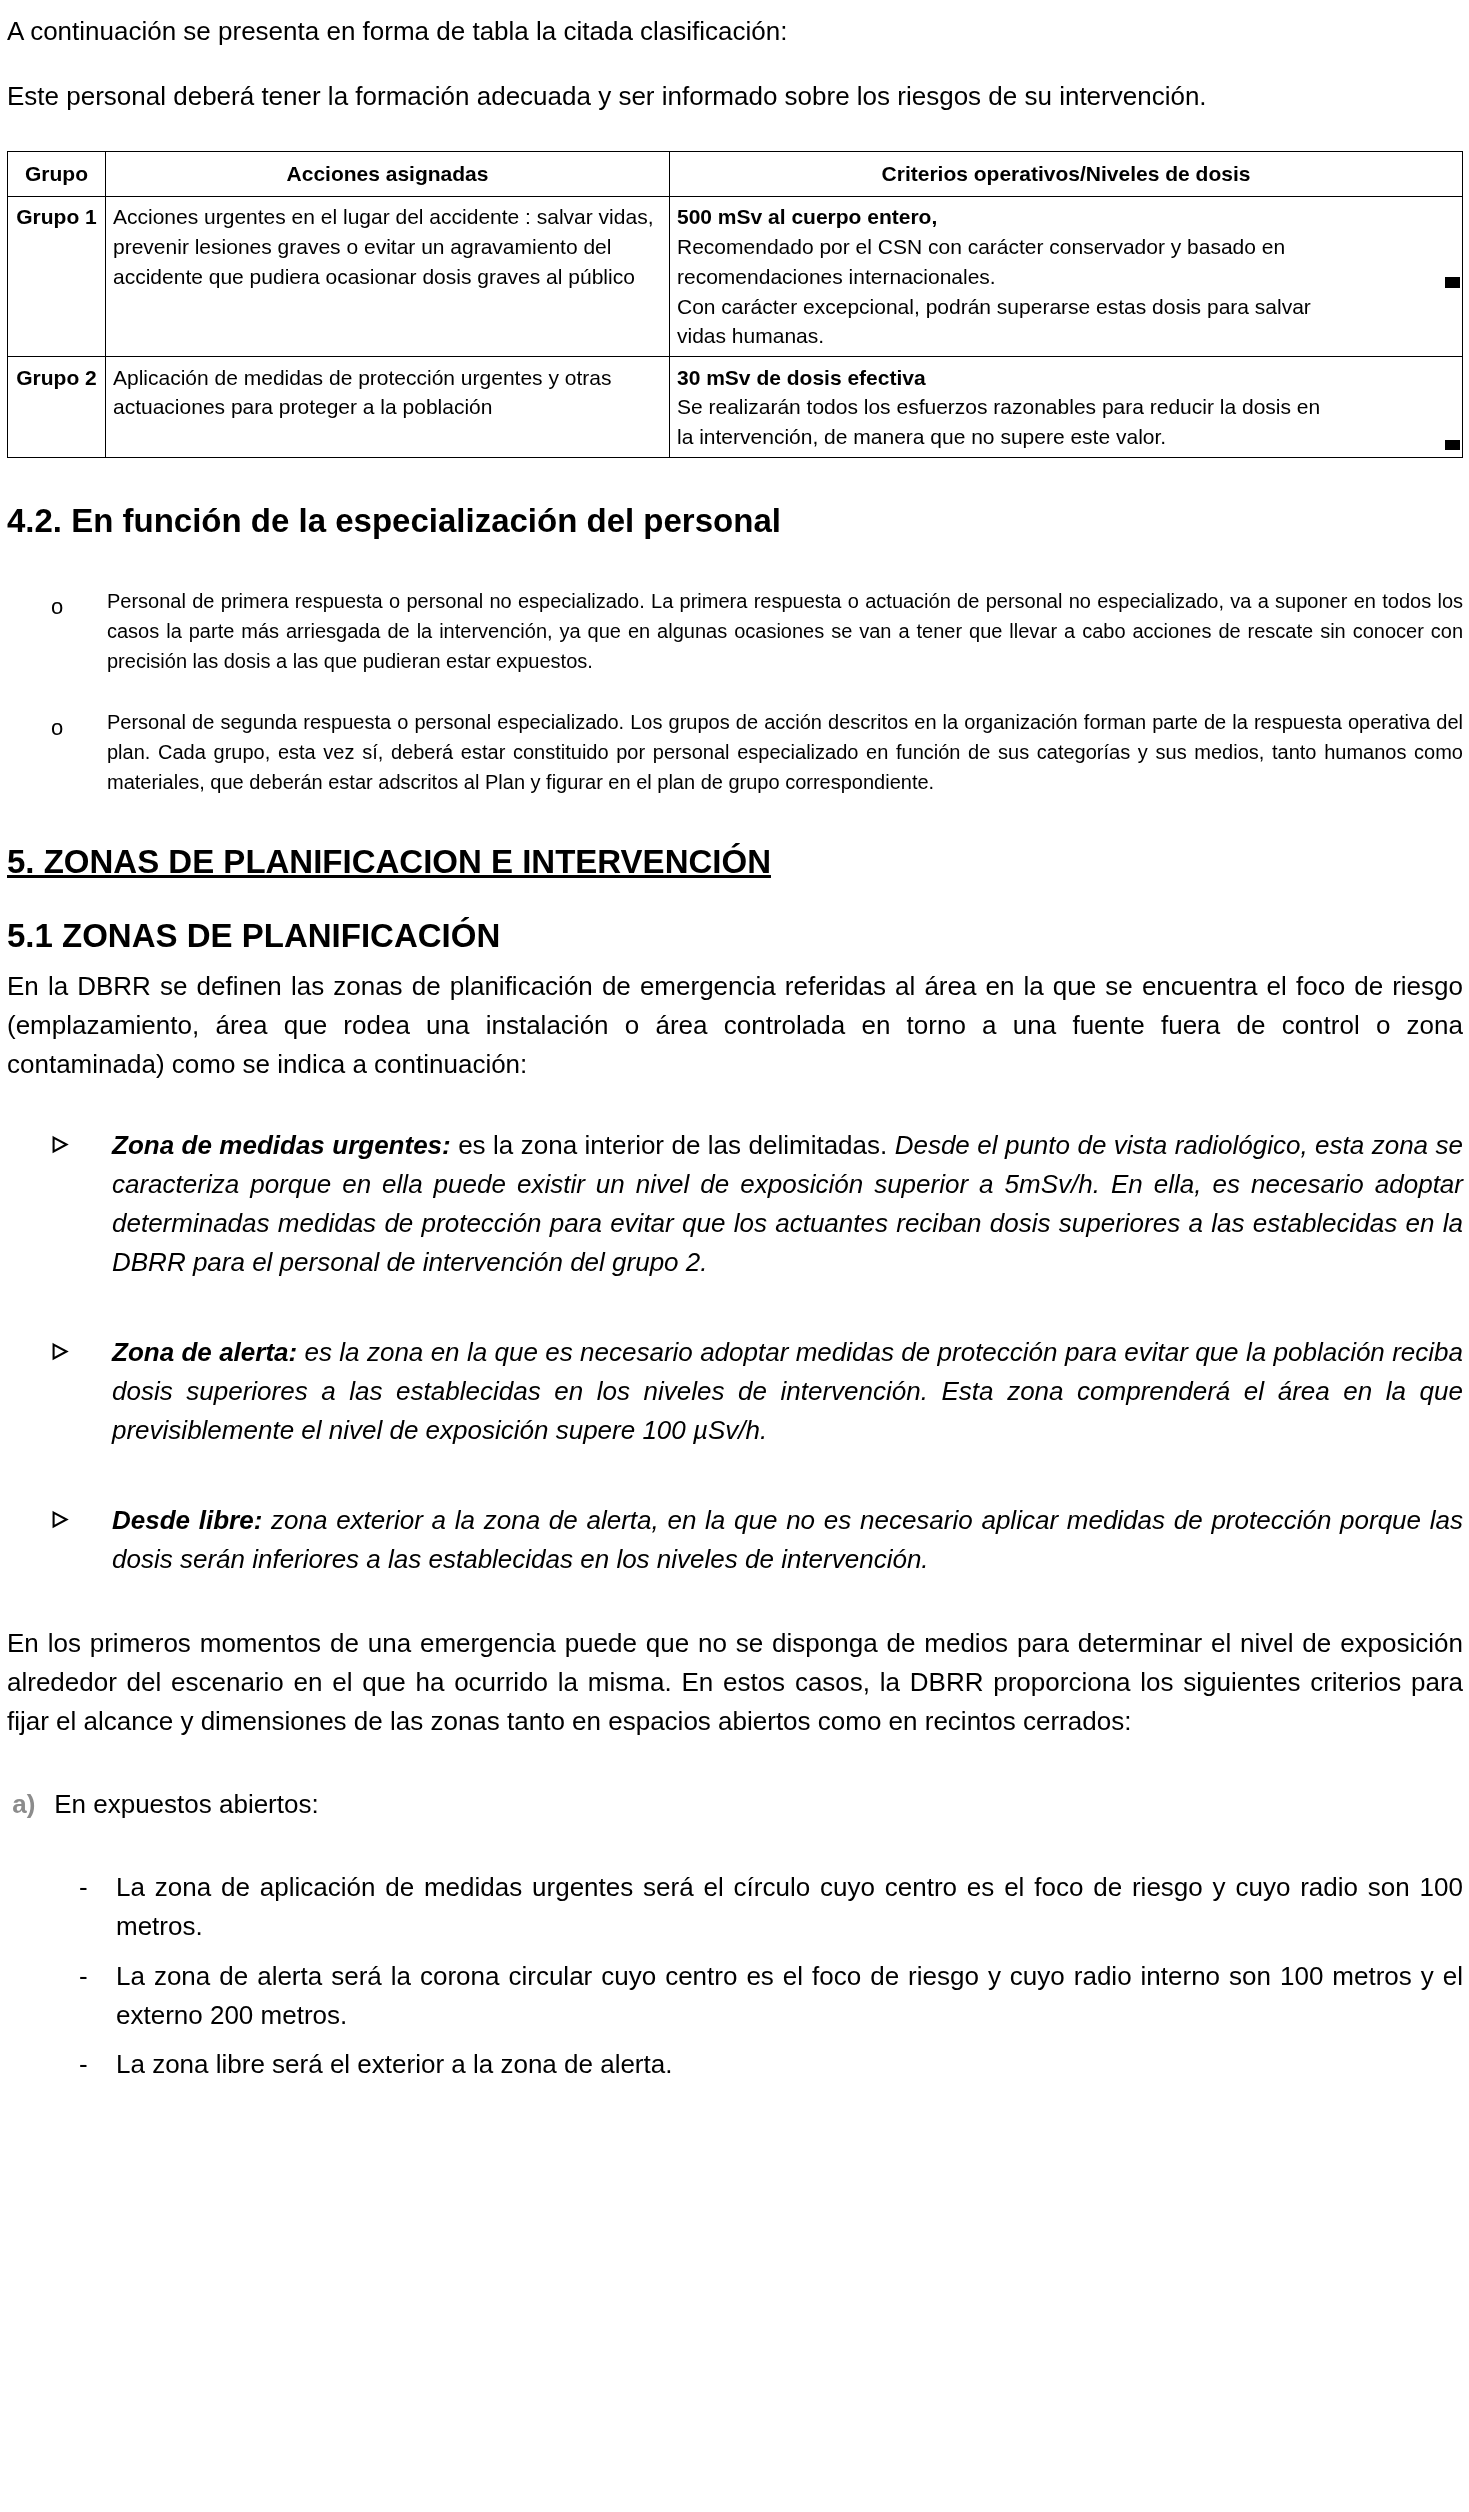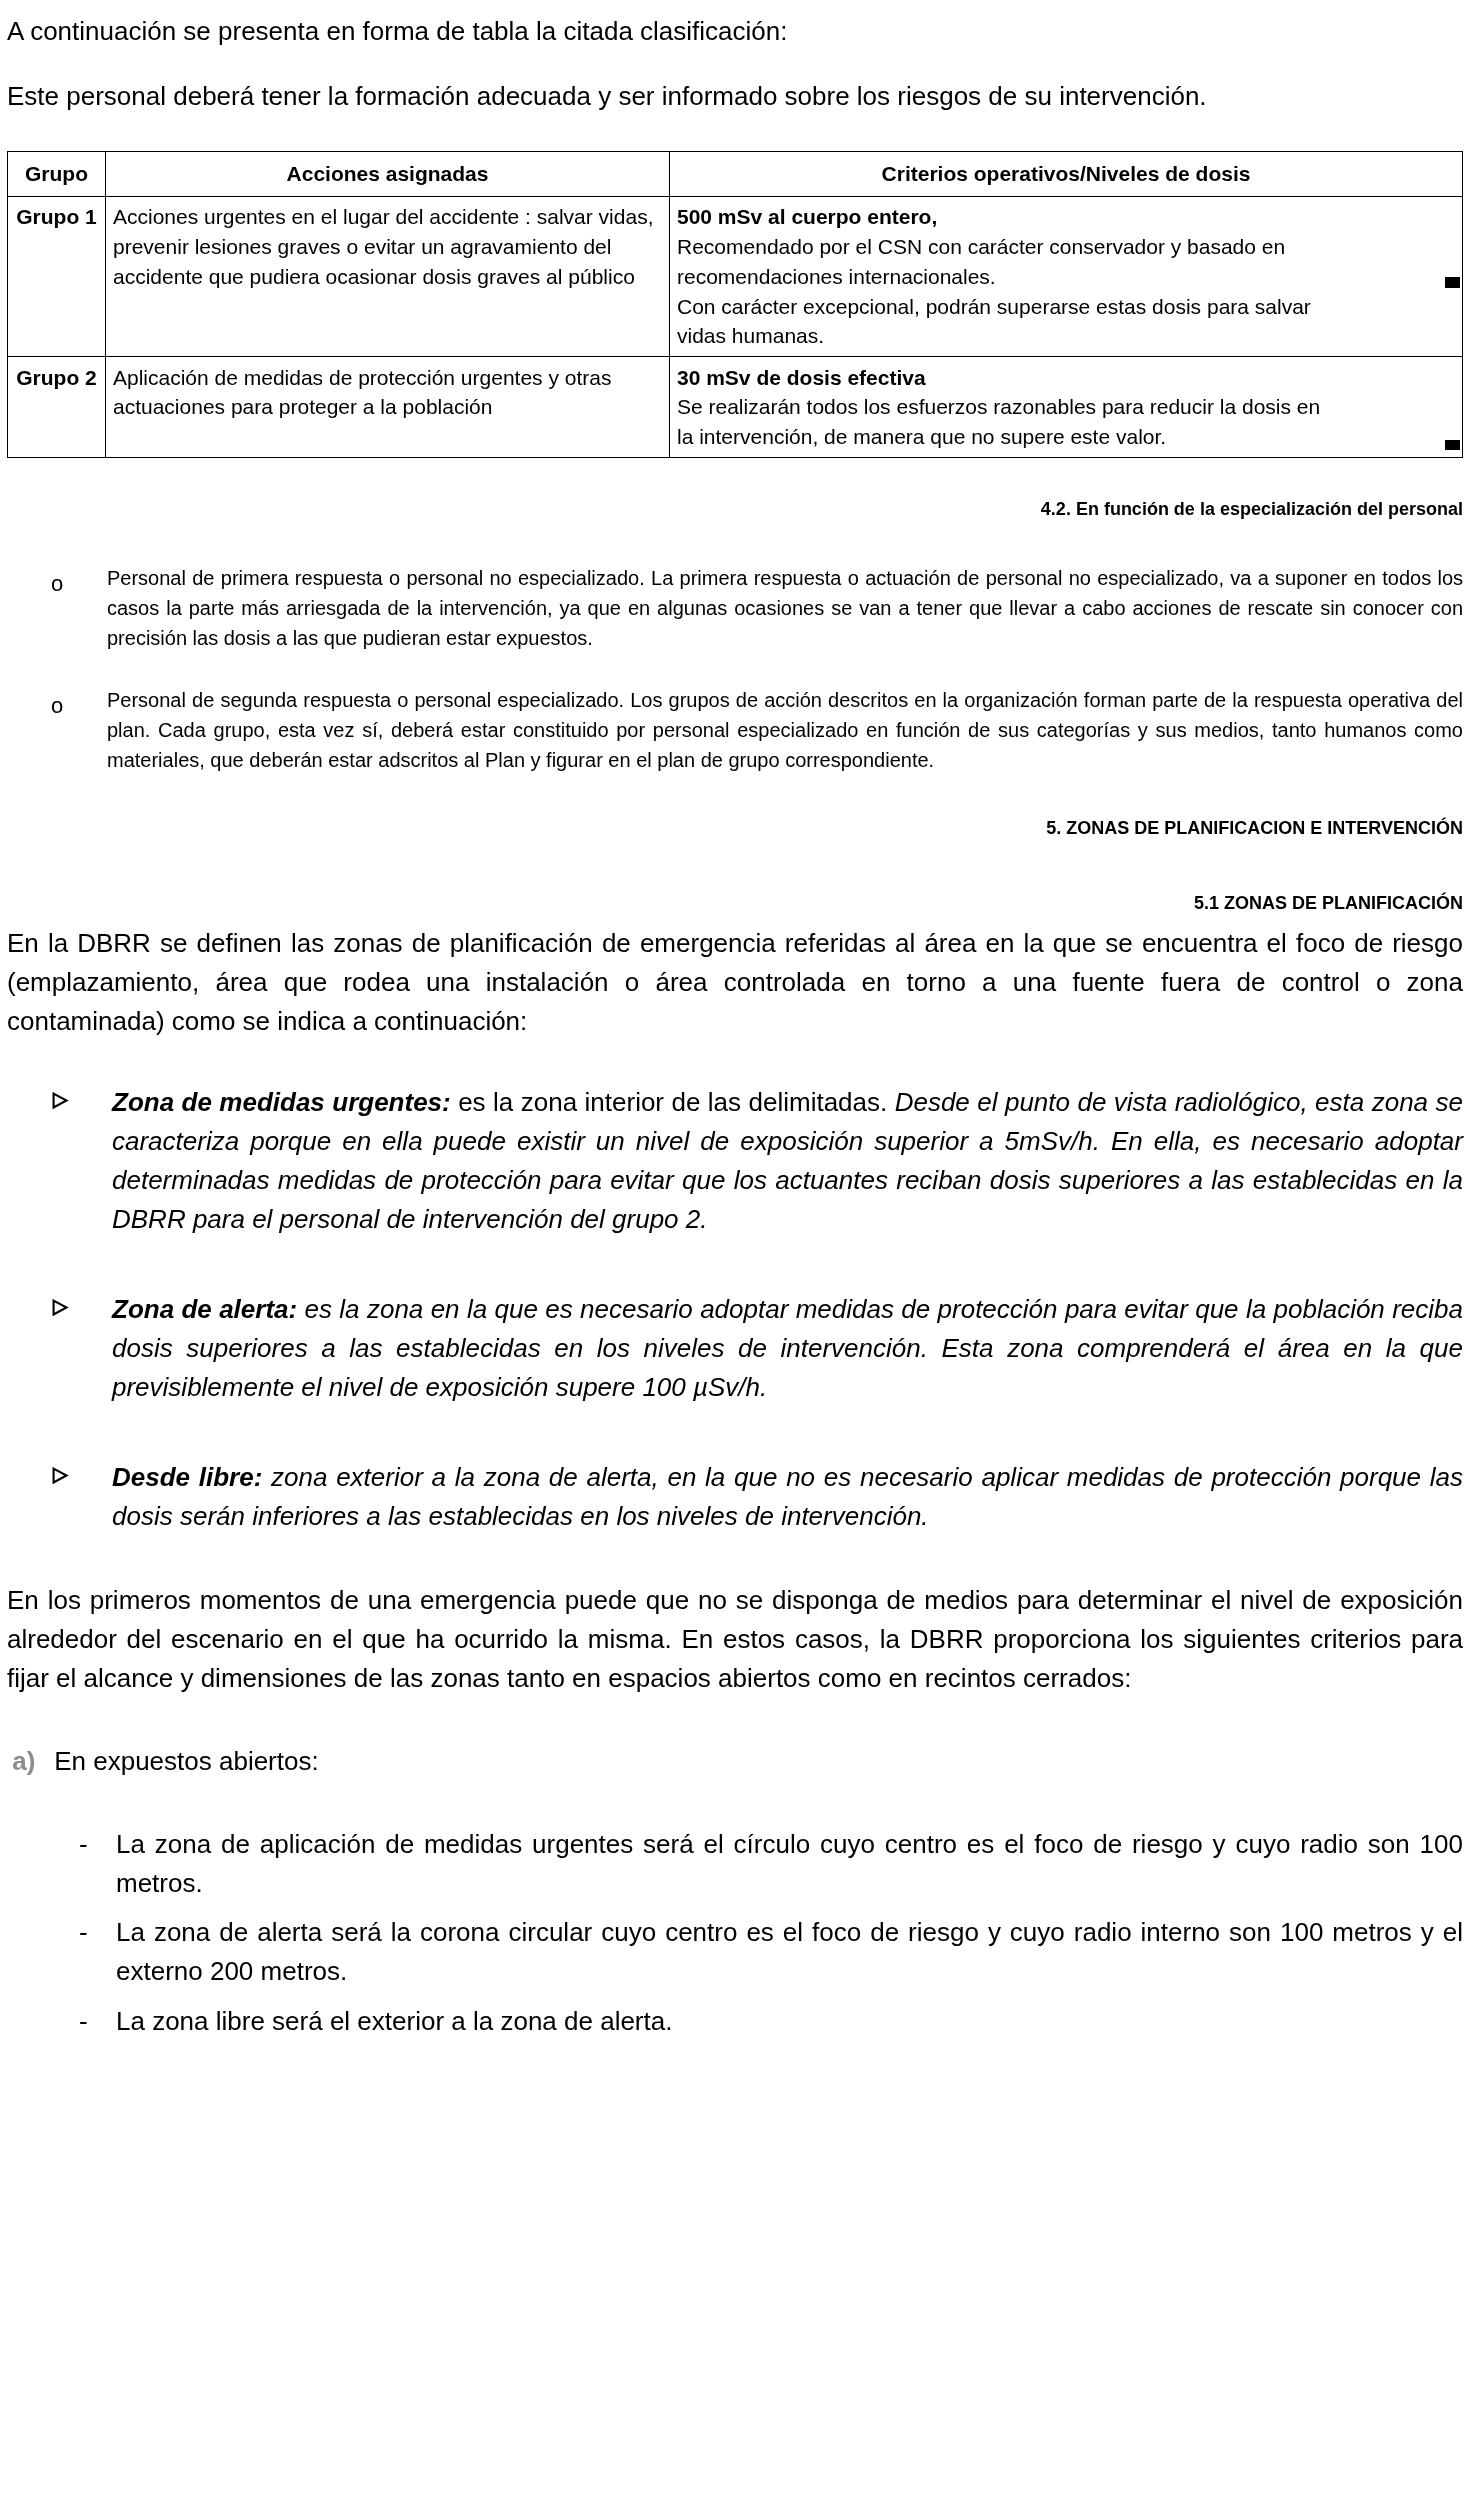--- a/index.html
+++ b/index.html
@@ -58,27 +58,27 @@
     right: 1.7px;
     width: 15.7px;
     height: 10.5px;
     background: #000;
   }
   .artifact-1 { top: 80px; }
   .artifact-2 { bottom: 7px; }
 
   
   .heading {
-    font-size: 18px;
-    font-weight: bold;
-    line-height: 1.5;
-    text-align: right;
+    font-size: 33px;
+    font-weight: bold;
+    line-height: 1.5;
+    text-align: left;
   }
   .h-42 { margin: 0 0 40px 0; }
-  .h-5  { margin: 0 0 48px 0; }
+  .h-5  { margin: 0 0 24px 0; text-decoration: underline; }
   .h-51 { margin: 0 0 7px 0; }
 
   
   .o-list { margin: 0 0 40px 0; }
   .o-item {
     display: flex;
     padding-left: 44px;
     margin-top: 31.5px;
   }
   .o-item:first-child { margin-top: 0; }

